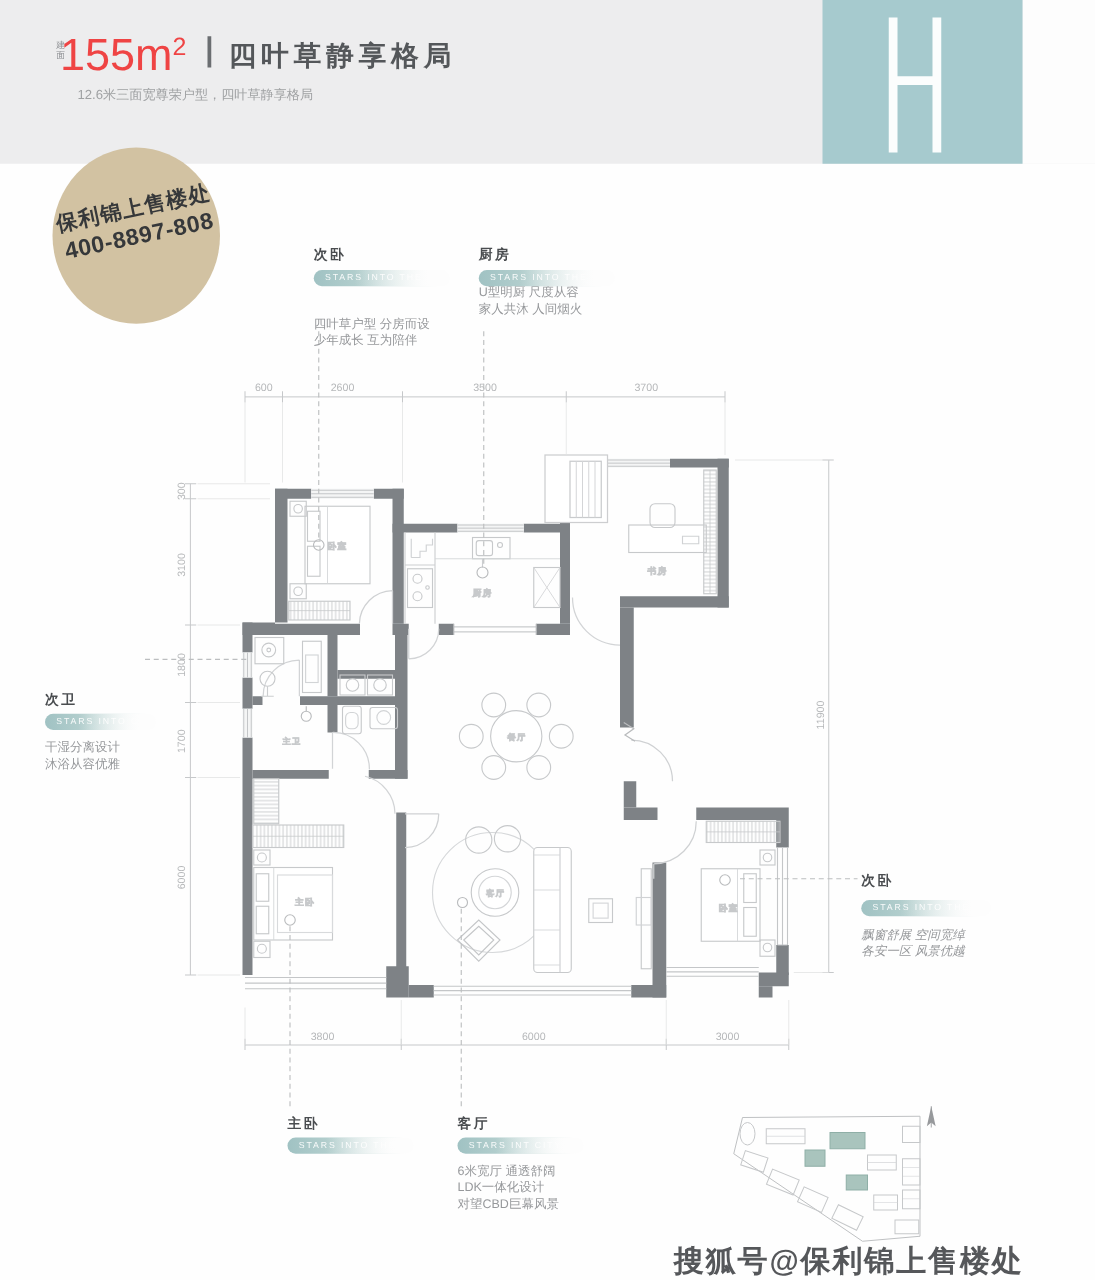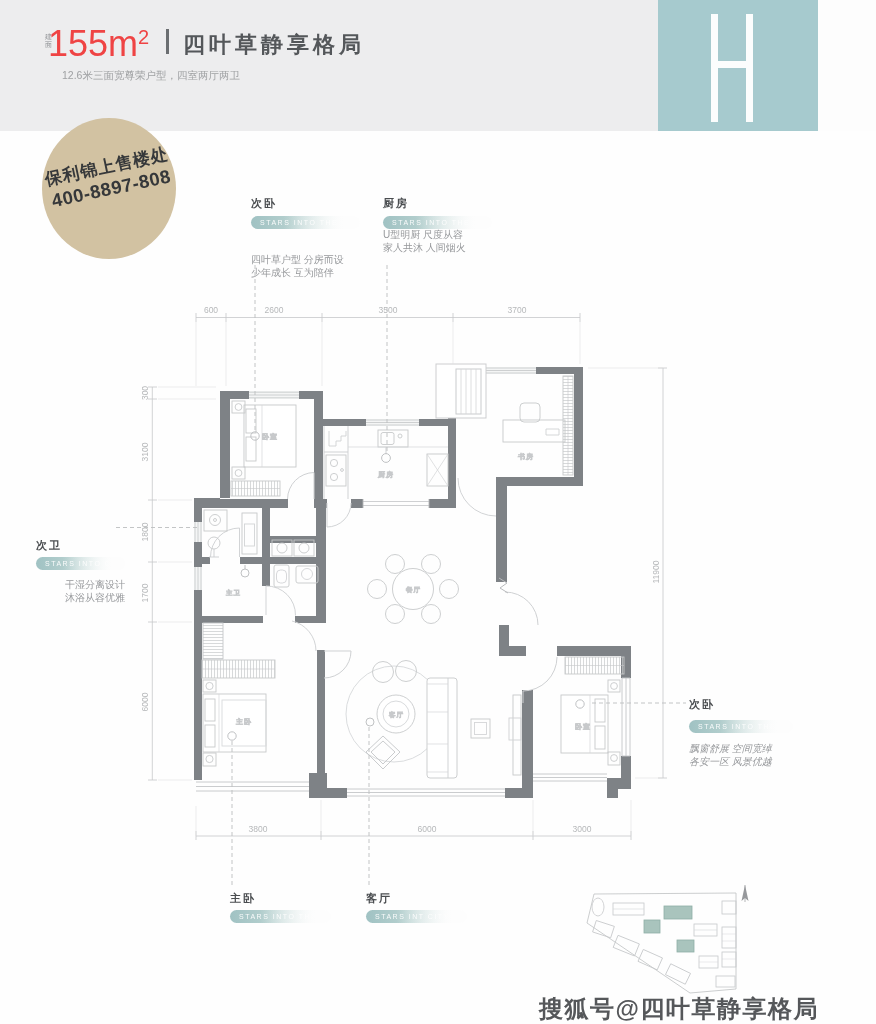--- a/index.html
+++ b/index.html
@@ -21,21 +21,21 @@
 <div class="abs" style="left:818px;top:0;width:58px;height:131px;background:#fdfdfd;"></div>
 
 <div class="abs" style="left:45px;top:33px;width:8px;font-size:7px;color:#8e9093;line-height:8px;">建面</div>
 
 <div class="abs" style="left:48px;top:23px;font-size:36px;color:#ef4444;letter-spacing:0px;">155m<span style="font-size:20px;vertical-align:12px;">2</span></div>
 
 <div class="abs" style="left:166px;top:29px;width:2.5px;height:25px;background:#6b6e71;"></div>
 
 <div class="abs" style="left:183px;top:30px;font-size:22px;font-weight:bold;color:#54575a;letter-spacing:4px;">四叶草静享格局</div>
 
-<div class="abs" style="left:62px;top:69px;font-size:10.5px;color:#9fa1a3;letter-spacing:0px;">12.6米三面宽尊荣户型，四室两厅两卫</div>
+<div class="abs" style="left:62px;top:69px;font-size:10.5px;color:#9fa1a3;letter-spacing:0px;">12.6米三面宽尊荣户型，四叶草静享格局</div>
 
 <div class="abs" style="left:658px;top:0;width:160px;height:131px;background:#a6cace;"></div>
 <div class="abs" style="left:711px;top:14px;width:7px;height:108px;background:#fbfdfd;"></div>
 <div class="abs" style="left:746px;top:14px;width:7px;height:108px;background:#fbfdfd;"></div>
 <div class="abs" style="left:714px;top:61px;width:35px;height:7px;background:#fbfdfd;"></div>
 
 <div class="abs" style="left:42px;top:118px;width:134px;height:141px;border-radius:50%;background:#d2c2a2;"></div>
 <div class="abs" style="left:36px;top:155px;width:146px;text-align:center;transform:rotate(-12deg);color:#36383a;white-space:nowrap;">
   <div style="font-size:17px;font-weight:bold;letter-spacing:1px;">保利锦上售楼处</div>
   <div style="font-size:18.5px;font-weight:bold;letter-spacing:0.5px;">400-8897-808</div>
@@ -475,35 +475,36 @@
   <div class="pill pgrad" style="width:100px;margin-top:5px;">STARS INTO THE CITY</div>
   <div class="body" style="margin-top:25px;">四叶草户型 分房而设<br>少年成长 互为陪伴</div>
 </div>
 
 <div class="abs" style="left:383px;top:196px;">
   <div class="ttl">厨房</div>
   <div class="pill pgrad" style="width:100px;margin-top:5px;">STARS INTO THE CITY</div>
   <div class="body" style="margin-top:0;">U型明厨 尺度从容<br>家人共沐 人间烟火</div>
 </div>
 
-<div class="abs" style="left:36px;top:538px;">
+<div class="abs" style="left:36px;top:552px;">
   <div class="ttl">次卫</div>
   <div class="pill pgrad" style="width:80px;margin-top:4px;">STARS INTO CITY</div>
-  <div class="body" style="margin-top:9px;text-align:right;">干湿分离设计<br>沐浴从容优雅</div>
+  <div class="body" style="margin-top:9px;">干湿分离设计<br>沐浴从容优雅</div>
 </div>
 
 <div class="abs" style="left:689px;top:697px;">
   <div class="ttl">次卧</div>
   <div class="pill pgrad" style="width:95px;margin-top:8px;">STARS INTO THE CITY</div>
   <div class="body" style="margin-top:10px;font-style:italic;">飘窗舒展 空间宽绰<br>各安一区 风景优越</div>
 </div>
 
 <div class="abs" style="left:230px;top:891px;">
   <div class="ttl">主卧</div>
   <div class="pill pgrad" style="width:92px;margin-top:4px;">STARS INTO THE CITY</div>
 </div>
 
 <div class="abs" style="left:366px;top:891px;">
   <div class="ttl">客厅</div>
   <div class="pill pgrad" style="width:92px;margin-top:4px;">STARS INT CITY</div>
-</div>
-
-<div class="abs" style="left:539px;top:993px;font-size:24px;font-weight:bold;color:#55575a;letter-spacing:1.5px;white-space:nowrap;">搜狐号@四叶草静享格局</div>
+  <div class="body" style="margin-top:9px;">6米宽厅 通透舒阔<br>LDK一体化设计<br>对望CBD巨幕风景</div>
+</div>
+
+<div class="abs" style="left:539px;top:993px;font-size:24px;font-weight:bold;color:#55575a;letter-spacing:1.5px;white-space:nowrap;">搜狐号@保利锦上售楼处</div>
 
 </body></html>

